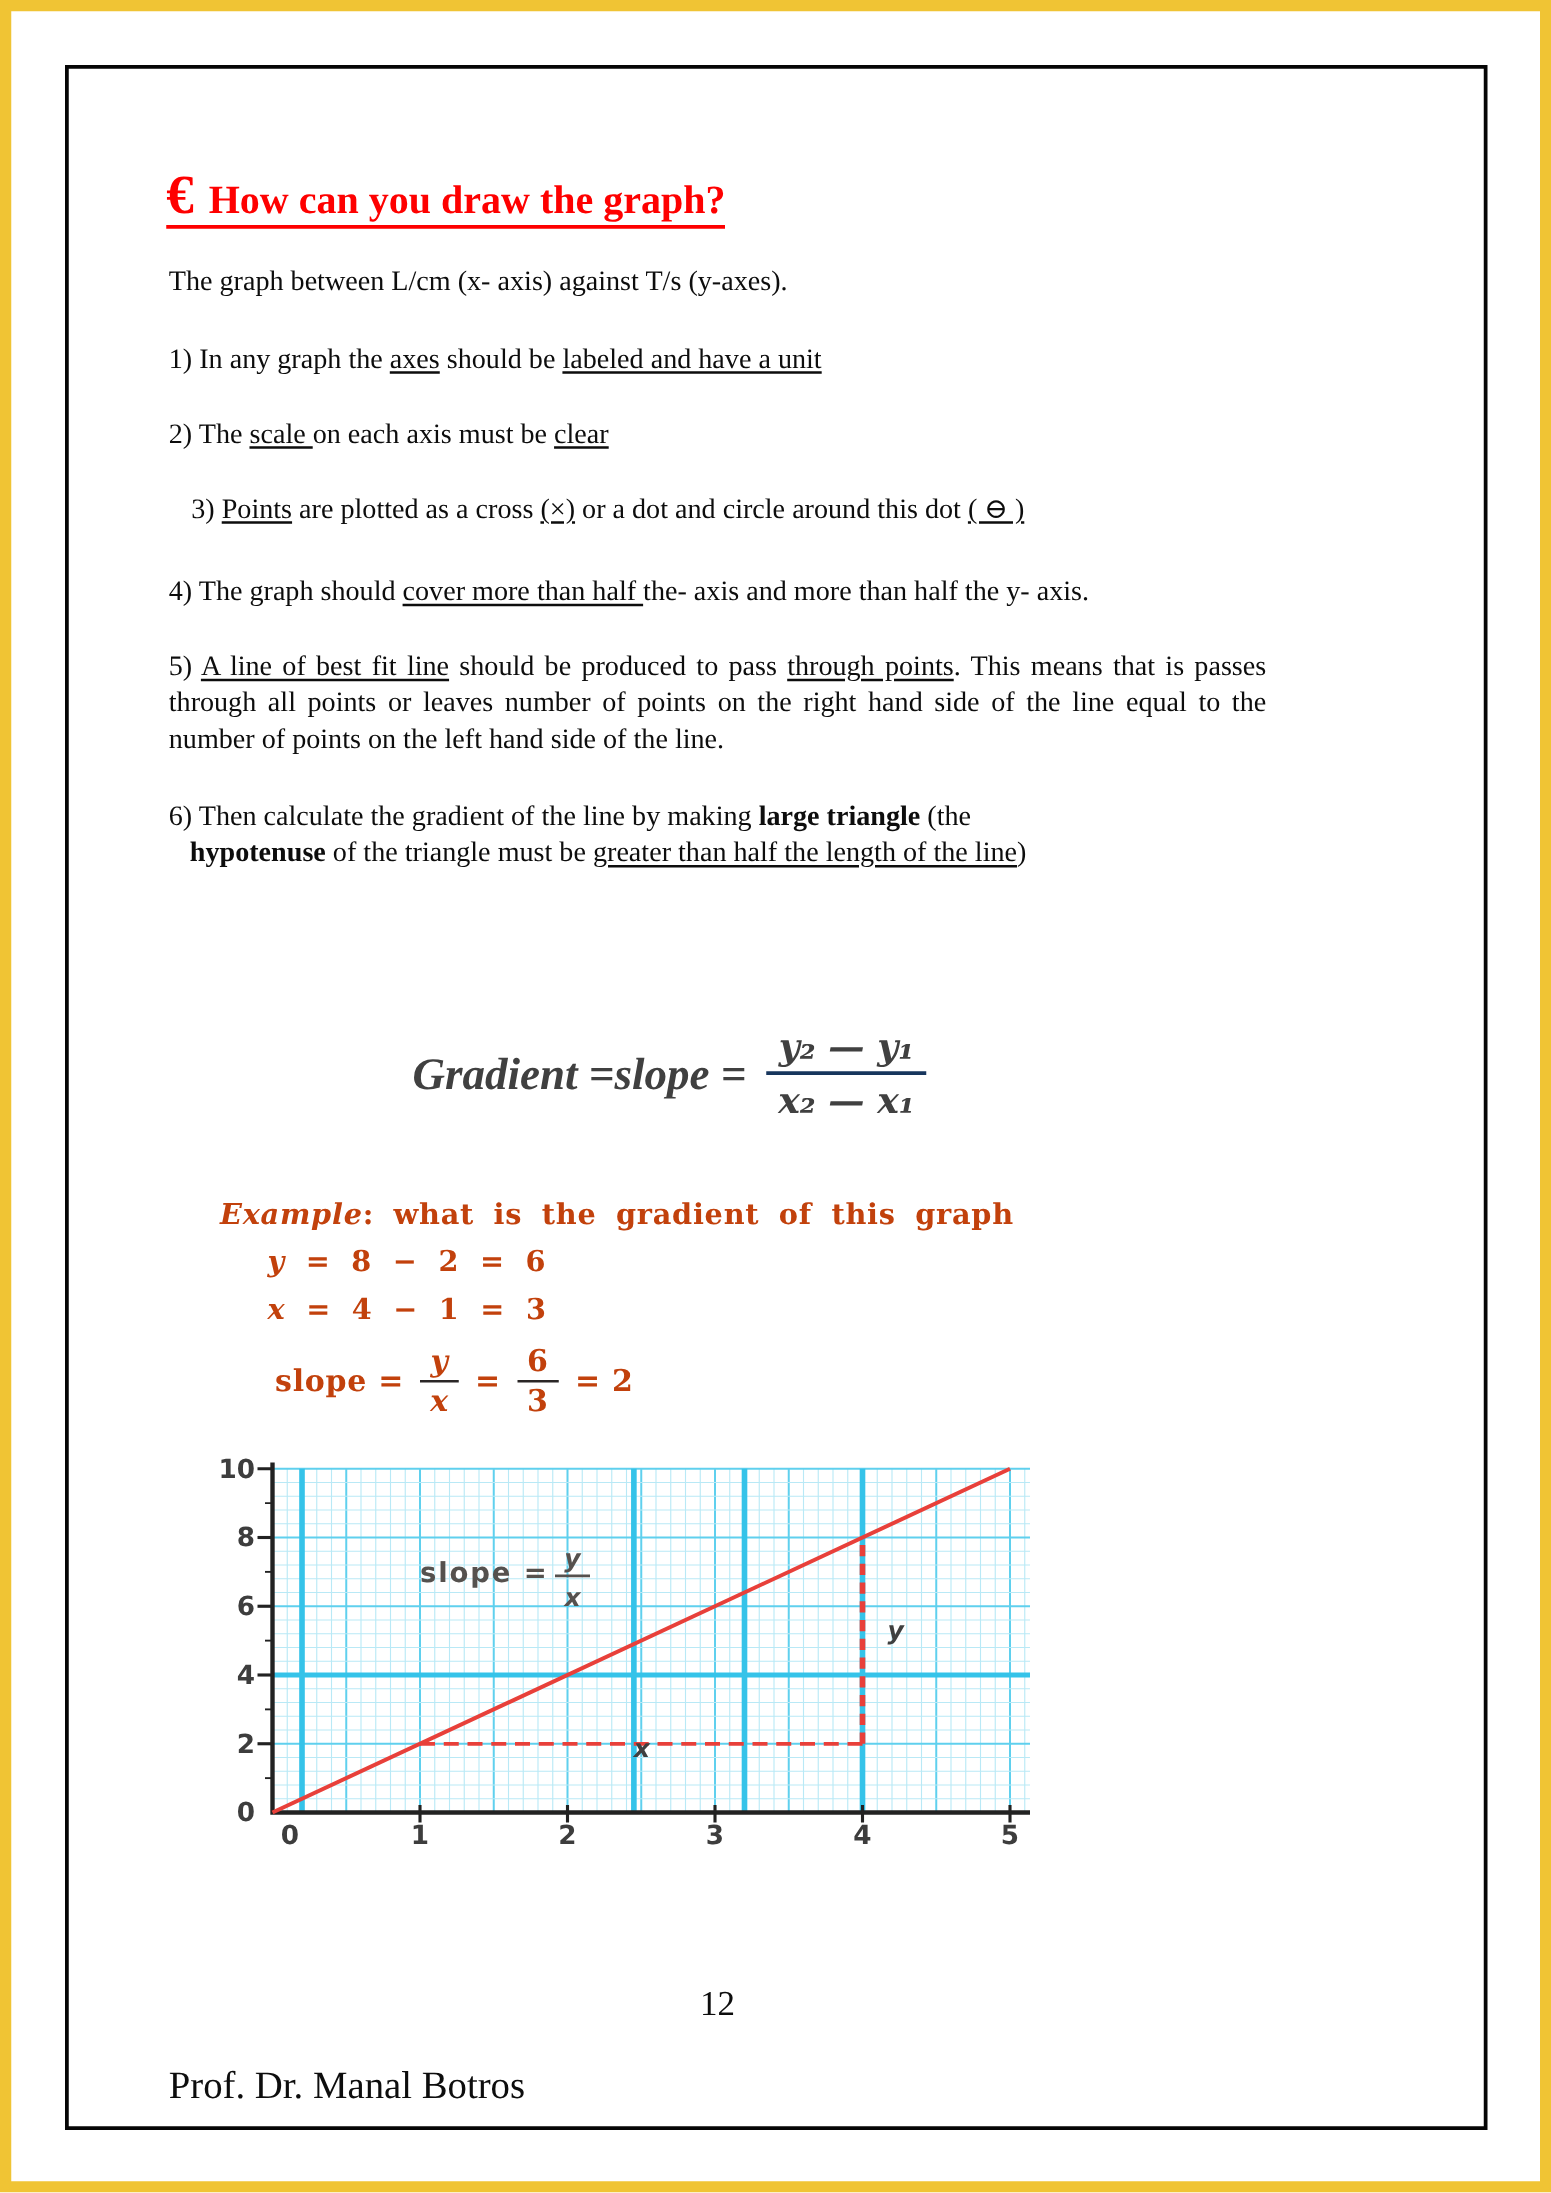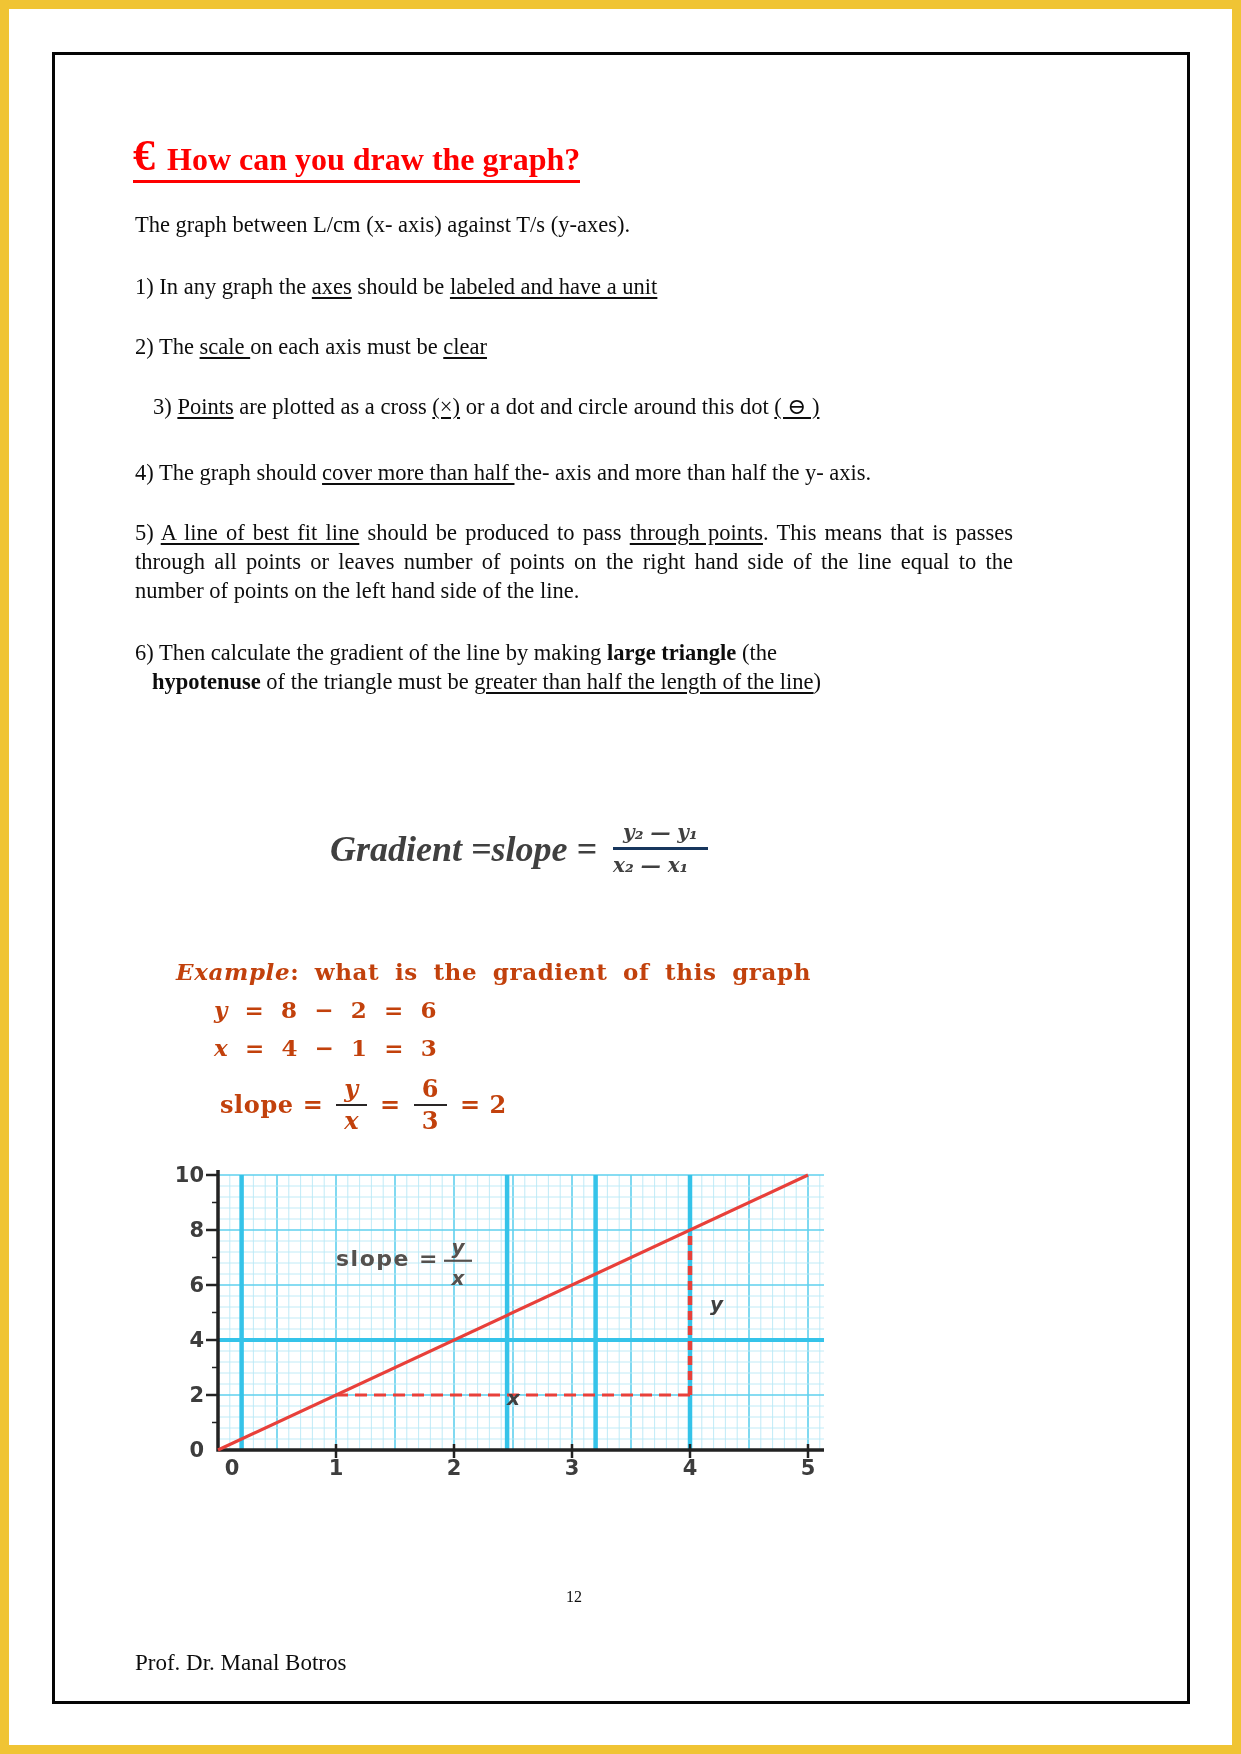--- a/index.html
+++ b/index.html
@@ -23,42 +23,42 @@
   .intro{left:135px;top:210px;}
   .item1{left:135px;top:272px;}
   .item2{left:135px;top:332px;}
   .item3{left:153px;top:392px;text-align:center;}
   .item4{left:135px;top:458px;}
   .item5{left:135px;top:518px;width:878px;text-align:justify;}
   .item6{left:135px;top:638px;width:930px;}
   
   .formula{left:330px;top:820px;display:flex;align-items:center;color:#404040;}
   .formula-lhs{font-size:36px;font-weight:700;font-style:italic;}
-  .formula-frac{display:inline-flex;flex-direction:column;align-items:flex-start;
-                margin-left:16px;font-size:20px;font-weight:700;font-style:italic;
+  .formula-frac{display:inline-flex;flex-direction:column;align-items:center;
+                margin-left:16px;font-size:29px;font-weight:700;font-style:italic;
                 font-family:"DejaVu Serif",serif;}
   .formula-frac .fnum{border-bottom:3px solid #17365d;padding:0 10px 3px;}
   .formula-frac .fden{padding-top:3px;}
   
   .example{left:176px;top:956px;width:780px;font-family:"DejaVu Serif",serif;
            color:#c2410c;font-weight:700;font-size:23px;line-height:31px;
            letter-spacing:.6px;}
   .ex-question{word-spacing:7px;}
   .ex-eq{margin-left:38px;margin-top:7px;word-spacing:8px;}
   .ex-slope{margin-left:44px;margin-top:12px;display:flex;align-items:center;gap:13px;
             font-size:24px;}
   .ex-frac{display:inline-flex;flex-direction:column;align-items:center;line-height:1.15;}
   .ex-frac .num{border-bottom:2.5px solid #2a2626;padding:0 8px 1px;}
   .ex-frac .den{padding-top:1px;}
   .ital{font-style:italic;}
   
   .graph{left:168px;top:1158px;width:672px;height:330px;}
   
-  .page-number{left:135px;top:1588px;width:878px;text-align:center;font-size:16px;}
-  .author{left:135px;top:1650px;font-size:23px;}
+  .page-number{left:135px;top:1588px;width:878px;text-align:center;font-size:28px;}
+  .author{left:135px;top:1650px;font-size:31px;}
 </style>
 </head>
 <body>
 
 <div class="outer-frame"></div>
 <div class="inner-border"></div>
 
 <div class="abs sec-title">
   <span class="title-underline">
     <span class="euro">€</span>

